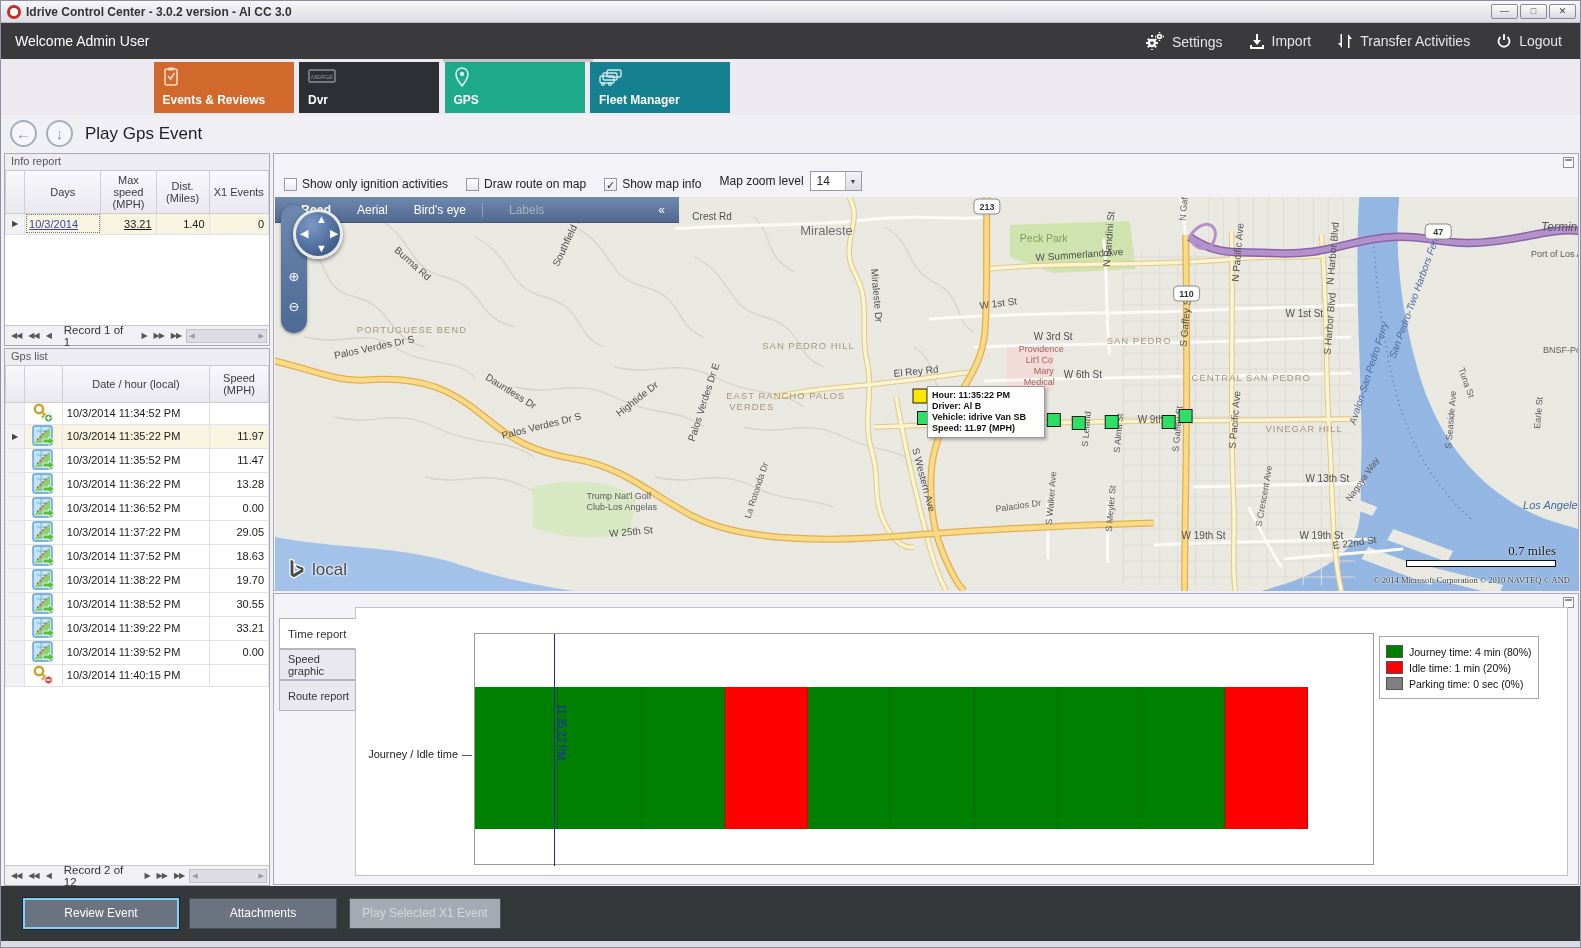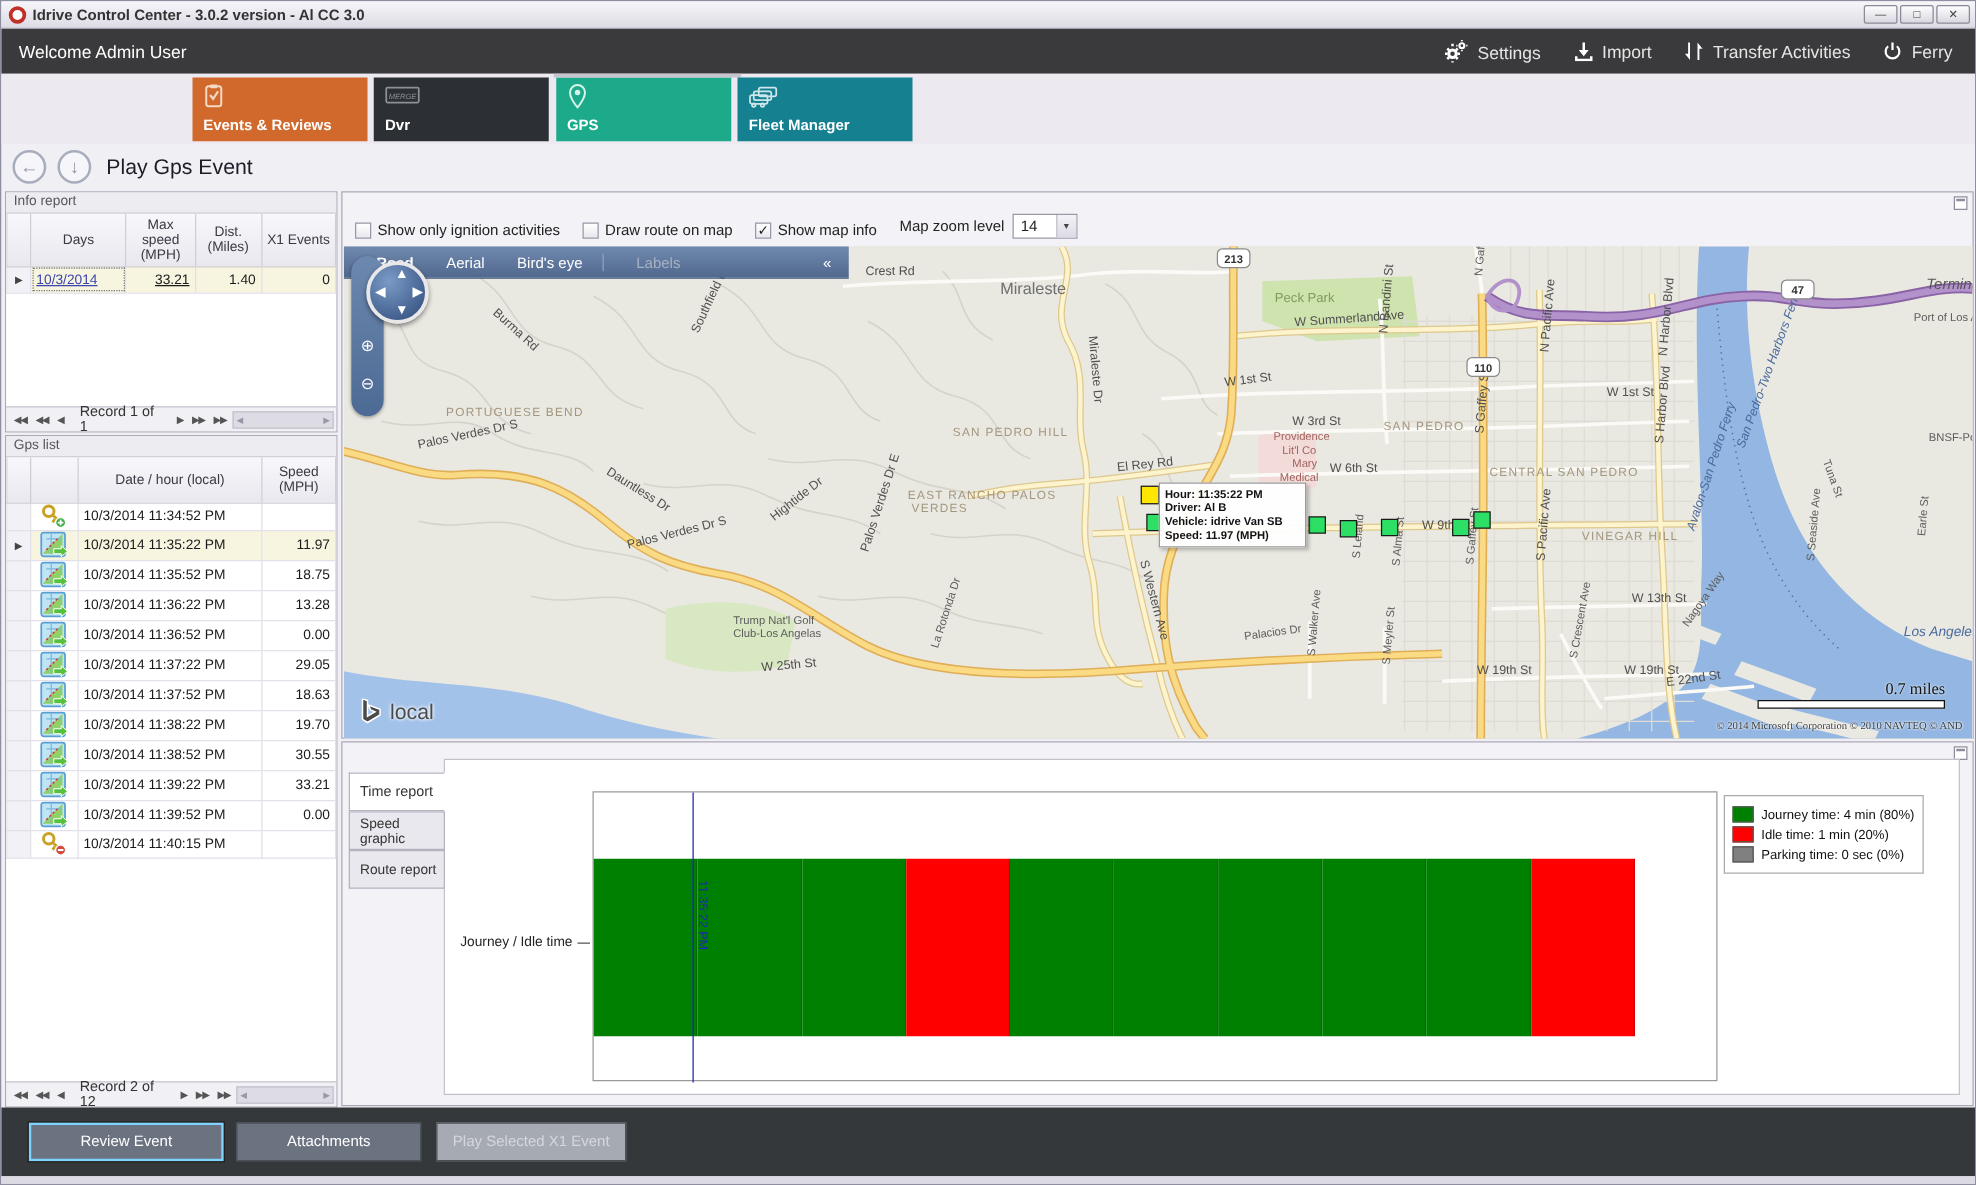--- a/index.html
+++ b/index.html
@@ -213,21 +213,21 @@
         </span>
         <span class="tb-action">
           <span>
             <svg width="16" height="16" viewBox="0 0 16 16">
               <g stroke="#fff" stroke-width="1.8" fill="none">
                 <path d="M4.5,4 a5.5,5.5 0 1 0 7,0"></path>
                 <path d="M8,1 v6"></path>
               </g>
             </svg>
           </span>
-          <span>Ferry</span>
+          <span>Logout</span>
         </span>
       </span>
   </div>
 
   <div id="tabstrip">
       <div class="tab" style="left: 152.5px; background: rgb(210, 105, 44);">
         <span class="ticon"><svg width="18" height="20" viewBox="0 0 18 20">
             <rect x="2" y="2" width="12" height="16" rx="2" fill="none" stroke="#f3d9c4" stroke-width="1.6"></rect>
             <path d="M5,9 l2.5,3 4,-6" fill="none" stroke="#f3d9c4" stroke-width="1.8"></path>
             <rect x="5" y="0.5" width="6" height="3" rx="1" fill="#f3d9c4"></rect>
@@ -361,21 +361,21 @@
             <tr>
               <td class="marker"></td>
               <td class="icon-cell" style="height: 22px;"><svg width="23" height="23" viewBox="0 0 23 23">
                   <rect x="1" y="1" width="19" height="19" rx="2" fill="#bfe4f4" stroke="#5a9fd4" stroke-width="1.4"></rect>
                   <path d="M2,18 L18,2 L18,18 Z" fill="#8fd06a"></path>
                   <path d="M5,6 h12 M9,2 v16" stroke="#7ab8dc" stroke-width="1"></path>
                   <path d="M5,15 L15,5" stroke="#d63a2f" stroke-width="1.2" stroke-dasharray="2,1.6"></path>
                   <path d="M11,14 h6 v-2.4 l5,4.4 -5,4.4 v-2.4 h-6 z" fill="#57c13e" stroke="#fff" stroke-width="0.8"></path>
                 </svg></td>
               <td>10/3/2014 11:35:52 PM</td>
-              <td class="num">18.75</td>
+              <td class="num">11.47</td>
             </tr>
             <tr>
               <td class="marker"></td>
               <td class="icon-cell" style="height: 22px;"><svg width="23" height="23" viewBox="0 0 23 23">
                   <rect x="1" y="1" width="19" height="19" rx="2" fill="#bfe4f4" stroke="#5a9fd4" stroke-width="1.4"></rect>
                   <path d="M2,18 L18,2 L18,18 Z" fill="#8fd06a"></path>
                   <path d="M5,6 h12 M9,2 v16" stroke="#7ab8dc" stroke-width="1"></path>
                   <path d="M5,15 L15,5" stroke="#d63a2f" stroke-width="1.2" stroke-dasharray="2,1.6"></path>
                   <path d="M11,14 h6 v-2.4 l5,4.4 -5,4.4 v-2.4 h-6 z" fill="#57c13e" stroke="#fff" stroke-width="0.8"></path>
                 </svg></td>

